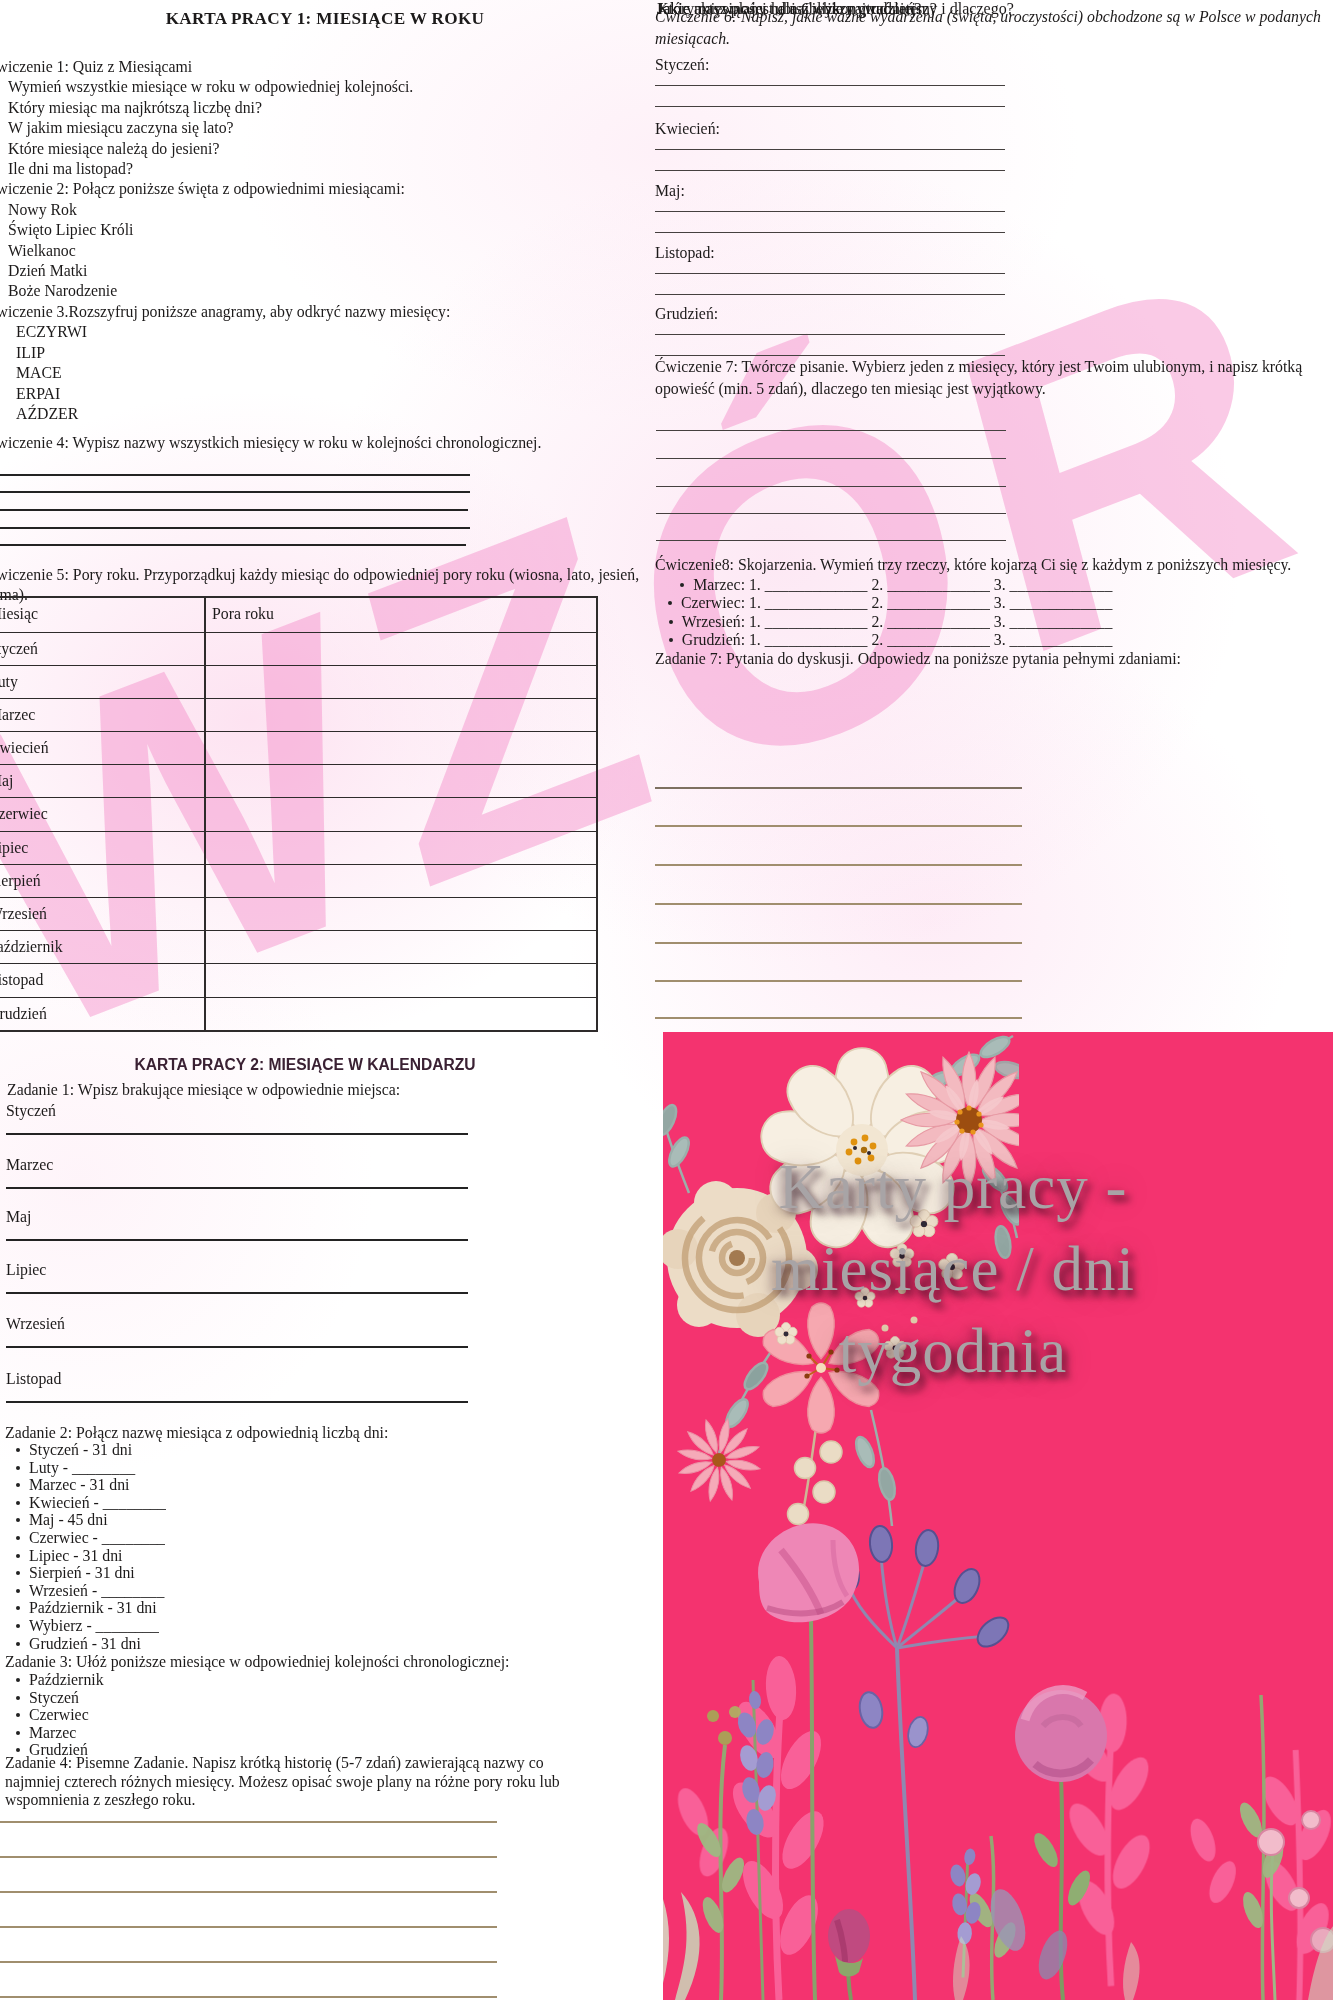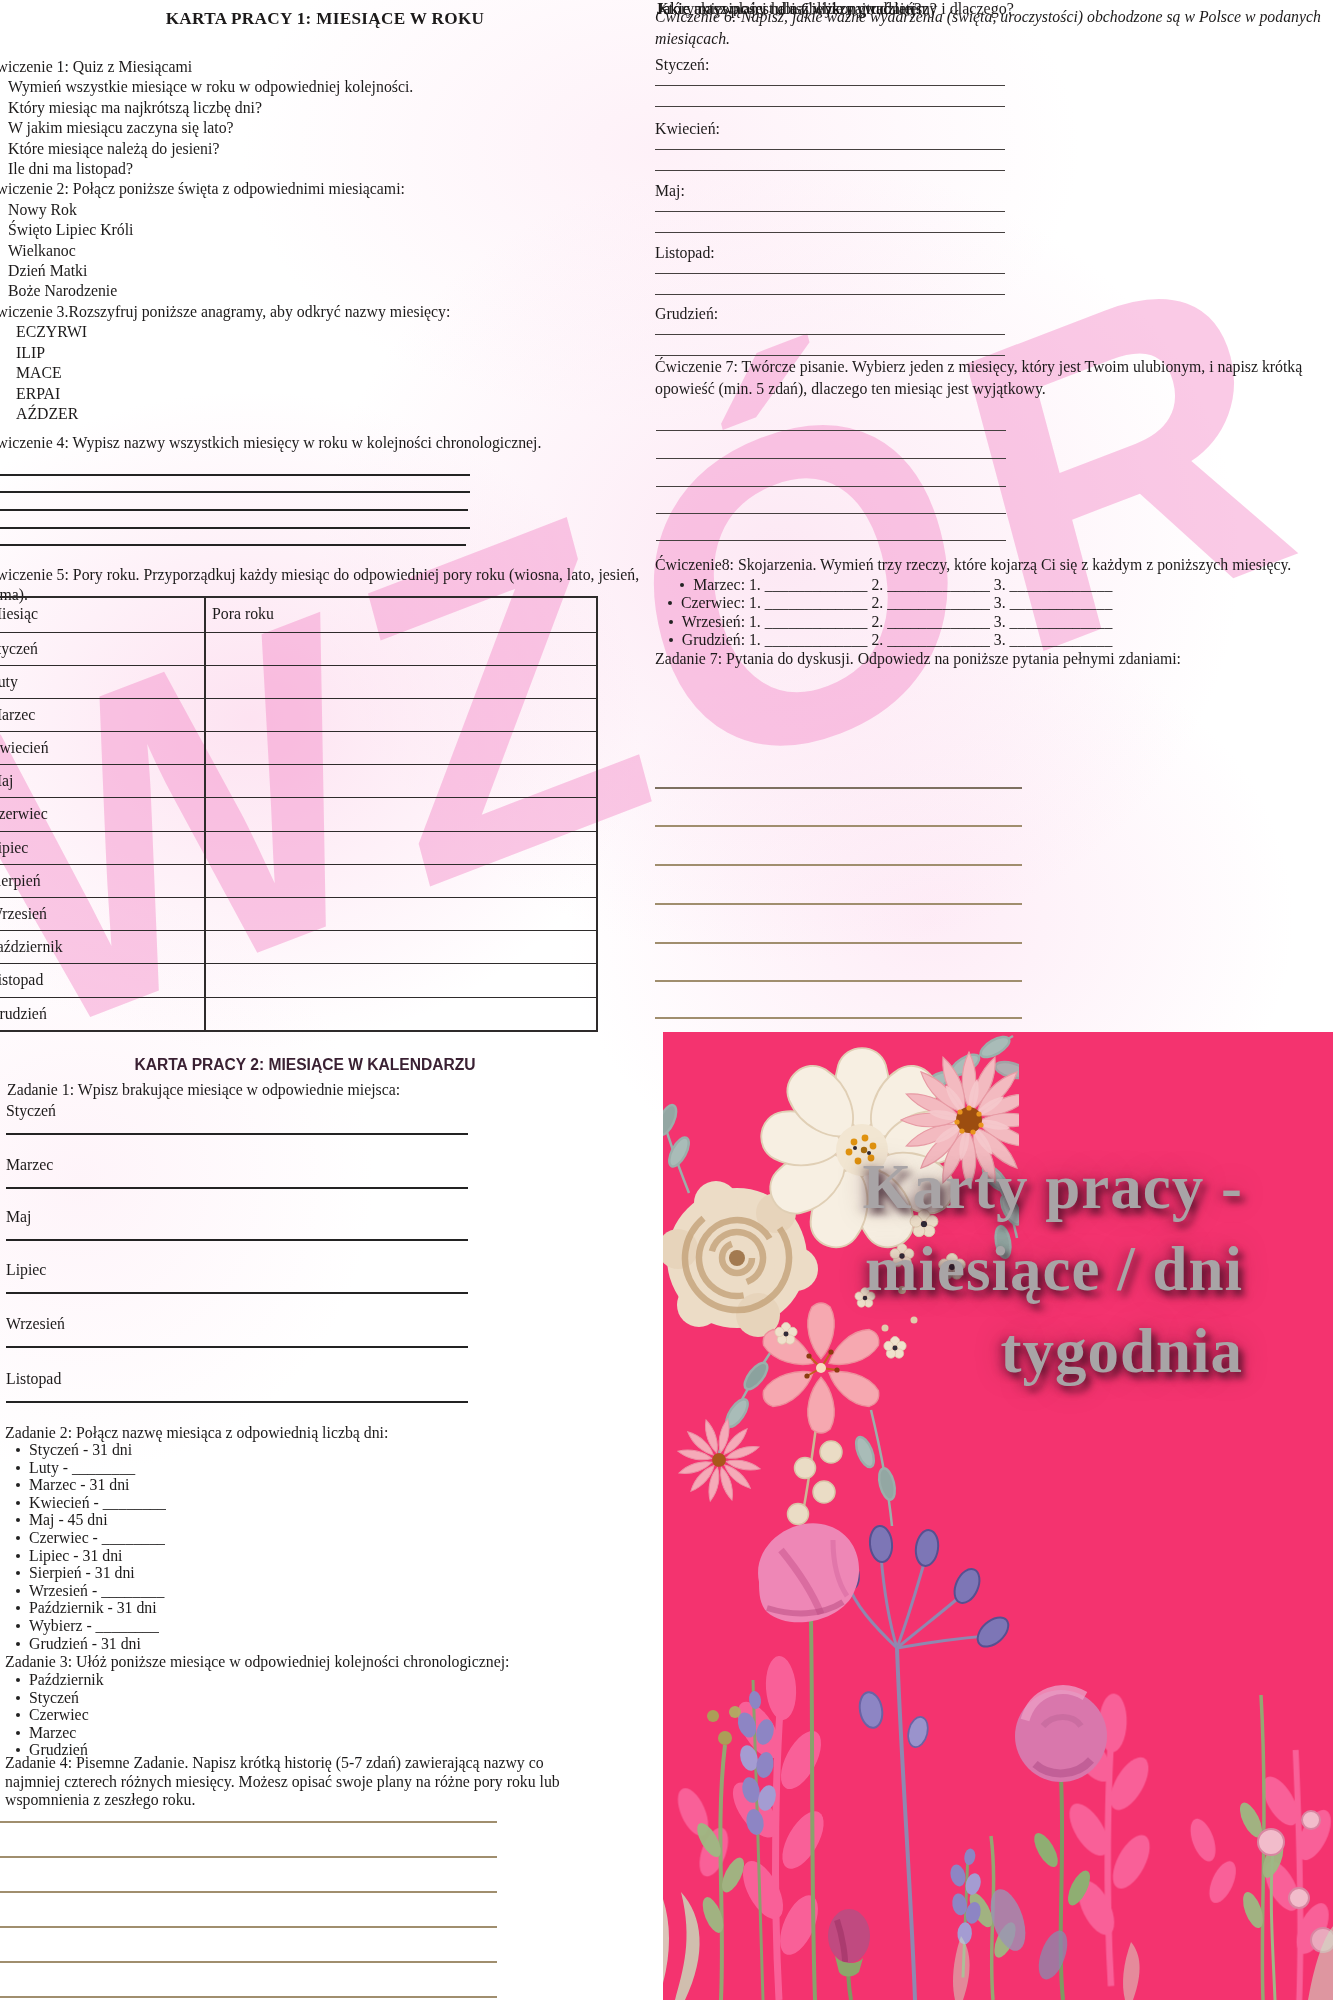--- a/index.html
+++ b/index.html
@@ -75,22 +75,22 @@
   .cw7hdr{position:absolute;top:356px;left:0;width:676px;line-height:22px;}
   .cw8hdr{position:absolute;top:556px;left:0;white-space:nowrap;}
   .blist.c8{top:576px;left:2px;line-height:18.3px;text-align:right;}
   .z7hdr{position:absolute;top:650px;left:0;white-space:nowrap;}
   .q{position:absolute;left:2px;font-size:16px;white-space:nowrap;}
   .q:nth-of-type(1){top:688px}.q:nth-of-type(2){top:717px}.q:nth-of-type(3){top:746px}
 
   
   .cover{position:absolute;left:663px;top:1032px;width:670px;height:968px;z-index:3;overflow:hidden;
          background:var(--cover_bg,#f4336f);}
-  .cover .title{position:absolute;top:114px;left:0;width:580px;z-index:4;text-align:right;
-    font-weight:bold;font-size:63px;line-height:82px;letter-spacing:1px;
+  .cover .title{position:absolute;top:114px;left:0;width:580px;z-index:4;text-align:center;
+    font-weight:normal;font-size:63px;line-height:82px;letter-spacing:1px;
     color:var(--cover_title,#a8a4a6);
     text-shadow:5px 6px 7px rgba(40,10,25,.60), -4px 2px 10px rgba(40,10,25,.35), 0 0 28px rgba(60,0,30,.35);}
   .bouquet{position:absolute;left:-4px;top:-4px;}
   .meadow{position:absolute;left:0;bottom:0;}
 </style>
 </head>
 <body>
 
 <div id="stage" style="--cover_bg: #f4336f; --cover_title: #a8a4a6; --karta2_heading: #3a2133; --tan_line: #a08e6e; --dark_line: #232323; --watermark_pink: rgba(244,139,201,0.46);">
   <div class="tints"></div>

